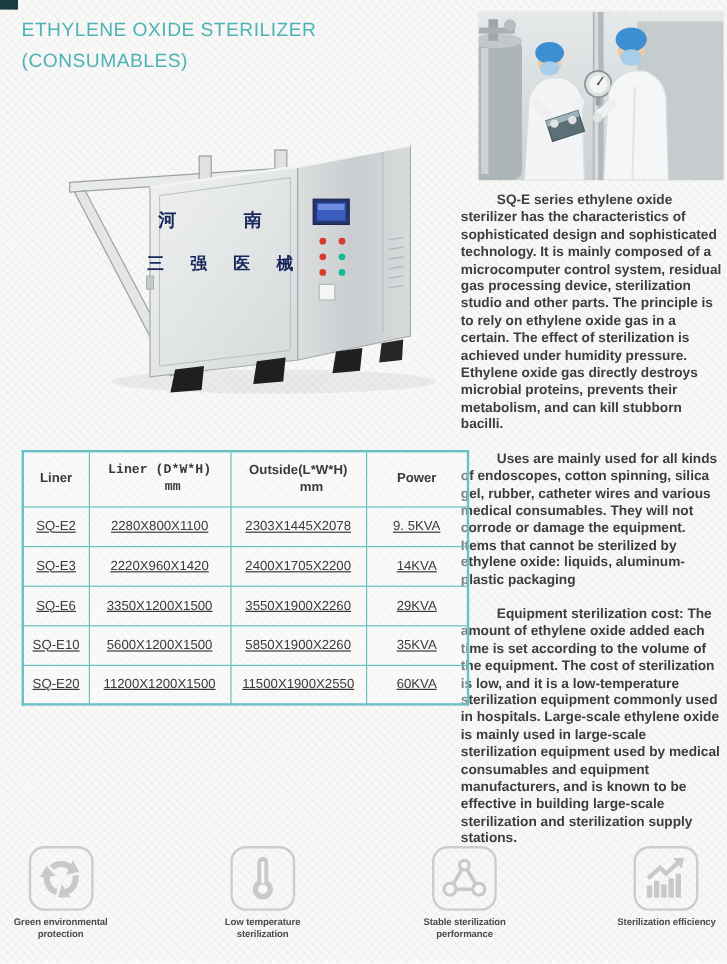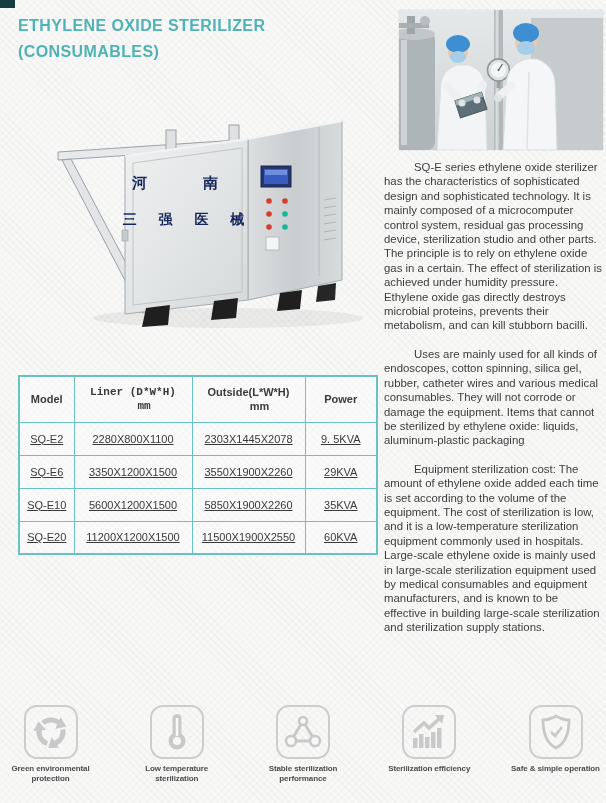--- a/index.html
+++ b/index.html
@@ -11,46 +11,46 @@
     background:
       repeating-linear-gradient(45deg,  rgba(175,181,184,0.10) 0 1px, transparent 1px 5px),
       repeating-linear-gradient(-45deg, rgba(175,181,184,0.07) 0 1px, transparent 1px 5px),
       #f8f8f7;
   }
 
   .corner-mark { position:absolute; left:0; top:0; width:15px; height:8px; background:#173d41; }
 
   .page-title {
     position:absolute; left:18px; top:13px; width:370px;
-    color:#4fb3b5; font-weight:bold; font-size:16px; letter-spacing:.4px; line-height:26px;
+    color:#4fb3b5; font-weight:normal; font-size:16px; letter-spacing:.4px; line-height:26px;
   }
 
   .machine-fig { position:absolute; left:18px; top:104px; width:348px; height:234px; }
   .photo-fig   { position:absolute; left:399px; top:10px; width:204px; height:140px;
                  box-shadow:0 0 0 1px rgba(0,0,0,0.04); }
 
   .desc {
     position:absolute; left:384px; top:160px; width:219px;
-    color:#3d3d3d; font-size:11.4px; line-height:14.4px; text-align:left;
+    color:#3d3d3d; font-size:11.4px; line-height:14.4px; text-align:left;font-weight:bold;
   }
   .desc p { text-indent:30px; margin-bottom:14px; }
 
   .spec-table {
     position:absolute; left:18px; top:375px;
     border-collapse:collapse; table-layout:fixed; width:351px;
     background:rgba(255,255,255,0.35);
   }
   .spec-table th, .spec-table td {
     border:1px solid #68c1c2; text-align:center; vertical-align:middle;
     color:#3a3a3a; font-size:11px; padding:0 2px;
   }
   .spec-table { border:2px solid #68c1c2; }
   .spec-table th { font-weight:bold; height:46px; line-height:14px; }
   .spec-table td { height:33px;text-decoration:underline; }
-  .col-model{width:55px;} .col-liner{width:118px;font-family:Liberation Mono, monospace;} .col-outside{width:113px;} .col-power{width:72px;}
+  .col-model{width:55px;} .col-liner{width:118px;font-family:Liberation Mono, monospace;} .col-outside{width:113px;} .col-power{width:85px;}
   .th-sub { display:block; font-weight:bold;margin-left:22px; }
 
   .features {
     position:absolute; left:0; top:705px; width:606px;
     display:flex; justify-content:space-between;
   }
   .feature { width:101px; display:flex; flex-direction:column; align-items:center; }
   .feature-box {
     width:54px; height:54px; border:2px solid #cdcdcd; border-radius:13px;
     display:flex; align-items:center; justify-content:center;
@@ -177,32 +177,38 @@
 
   <div class="desc">
     <p>SQ-E series ethylene oxide sterilizer has the characteristics of sophisticated design and sophisticated technology. It is mainly composed of a microcomputer control system, residual gas processing device, sterilization studio and other parts. The principle is to rely on ethylene oxide gas in a certain. The effect of sterilization is achieved under humidity pressure. Ethylene oxide gas directly destroys microbial proteins, prevents their metabolism, and can kill stubborn bacilli.</p>
     <p>Uses are mainly used for all kinds of endoscopes, cotton spinning, silica gel, rubber, catheter wires and various medical consumables. They will not corrode or damage the equipment. Items that cannot be sterilized by ethylene oxide: liquids, aluminum-plastic packaging</p>
     <p>Equipment sterilization cost: The amount of ethylene oxide added each time is set according to the volume of the equipment. The cost of sterilization is low, and it is a low-temperature sterilization equipment commonly used in hospitals. Large-scale ethylene oxide is mainly used in large-scale sterilization equipment used by medical consumables and equipment manufacturers, and is known to be effective in building large-scale sterilization and sterilization supply stations.</p>
   </div>
 
   <table class="spec-table">
     <thead>
       <tr>
-        <th class="col-model"><span>Model</span><span class="th-sub"></span></th>
+        <th class="col-model"><span>Liner</span><span class="th-sub"></span></th>
         <th class="col-liner"><span>Liner (D*W*H)</span><span class="th-sub">mm</span></th>
         <th class="col-outside"><span>Outside(L*W*H)</span><span class="th-sub">mm</span></th>
         <th class="col-power"><span>Power</span><span class="th-sub"></span></th>
       </tr>
     </thead>
     <tbody>
       <tr>
         <td>SQ-E2</td>
         <td>2280X800X1100</td>
         <td>2303X1445X2078</td>
         <td>9. 5KVA</td>
+      </tr>
+      <tr>
+        <td>SQ-E3</td>
+        <td>2220X960X1420</td>
+        <td>2400X1705X2200</td>
+        <td>14KVA</td>
       </tr>
       <tr>
         <td>SQ-E6</td>
         <td>3350X1200X1500</td>
         <td>3550X1900X2260</td>
         <td>29KVA</td>
       </tr>
       <tr>
         <td>SQ-E10</td>
         <td>5600X1200X1500</td>
@@ -276,25 +282,16 @@
             <rect x="2" y="0" width="4.5" height="16"></rect>
             <rect x="8" y="-4" width="4.5" height="20"></rect>
           </g>
           <polyline points="-15,0 -5,-9 0,-4 10,-13" fill="none" stroke="#c9c9c9" stroke-width="3.5"></polyline>
           <polygon points="6,-17 15,-17 13,-8" fill="#c9c9c9"></polygon>
         </svg>
       </div>
       <div class="feature-label">Sterilization efficiency</div>
     </div>
 
-    <div class="feature">
-      <div class="feature-box">
-        <svg width="42" height="42" viewBox="-21 -21 42 42">
-          <path d="M0,-16 C5,-13 10,-12 13,-12 C13,2 8,12 0,16 C-8,12 -13,2 -13,-12 C-10,-12 -5,-13 0,-16 Z" fill="none" stroke="#c9c9c9" stroke-width="2.8"></path>
-          <polyline points="-5,0 -1,4 6,-5" fill="none" stroke="#c9c9c9" stroke-width="2.8"></polyline>
-        </svg>
-      </div>
-      <div class="feature-label">Safe &amp; simple operation</div>
-    </div>
 
 
   </div>
 </div>
 
 </body></html>

